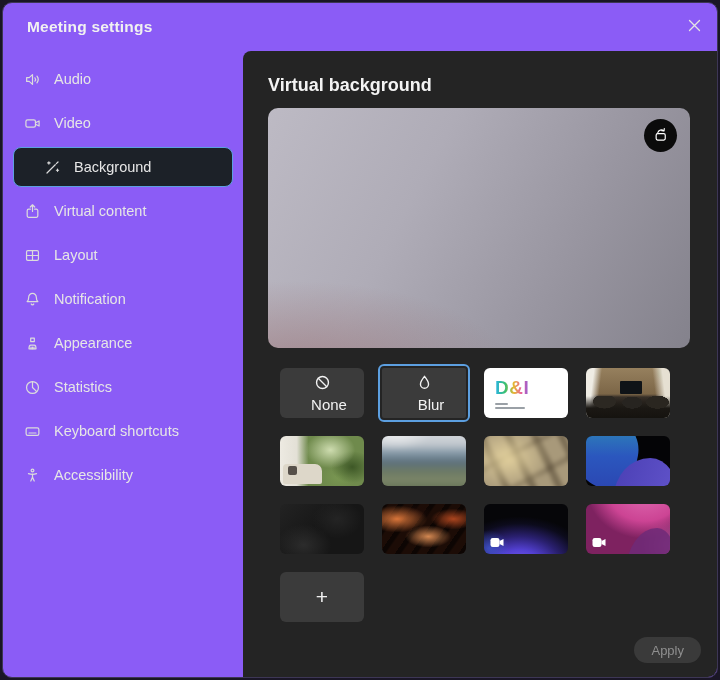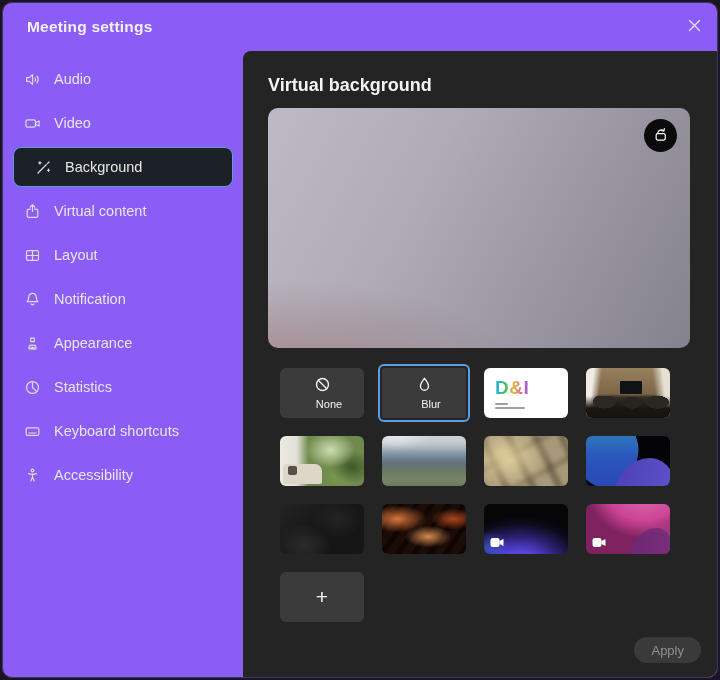--- a/index.html
+++ b/index.html
@@ -17,21 +17,21 @@
   .close-btn { position:absolute; right:10px; top:11px; width:26px; height:26px; background:transparent; border:none; color:#e4e4e4; cursor:pointer; display:flex; align-items:center; justify-content:center; }
 
   
   .sidebar { position:absolute; top:52px; left:0; width:240px; }
   .side-item {
     height:40px; margin:4px 0; display:flex; align-items:center; gap:13px;
     padding-left:20px; color:#e6e6e6; font-size:14.5px; cursor:pointer;
     border:1.5px solid transparent; border-radius:8px;
   }
   .side-item.selected {
-    margin:4px 10px; padding-left:21px;
+    margin:4px 10px; padding-left:30px;
     border-color:#5c9fe0; background:#1c2128;align-items:center;
   }
   .side-icon { width:17px; height:17px; flex:0 0 17px; display:flex; align-items:center; justify-content:center; }
   .side-icon svg { width:17px; height:17px; stroke:#dcdcdc; fill:none; stroke-width:1.15; stroke-linecap:round; stroke-linejoin:round; }
 
   
   .panel {
     position:absolute; left:240px; top:48px; right:0; bottom:0;
     background:#242424; border-top-left-radius:8px;
   }
@@ -55,21 +55,21 @@
     position:absolute; left:37px; top:317px; width:390px;
     display:grid; grid-template-columns:repeat(4,84px); grid-auto-rows:50px; gap:18px;
   }
   .tile {
     position:relative; border:none; padding:0; border-radius:6px; overflow:hidden;
     cursor:pointer; background:#3b3b3b;
   }
   .tile.selected { outline:2px solid #5c9fe0; outline-offset:2px; border-radius:2px; }
   .tile-label-wrap { width:100%; height:100%; display:flex; flex-direction:column; align-items:center; justify-content:center; gap:2px; }
   .tile-label-wrap svg { width:17px; height:17px; stroke:#f2f2f2; fill:none; stroke-width:1.3; stroke-linecap:round; }
-  .tile-label { font-size:11px; color:#f2f2f2;margin-left:14px; }
+  .tile-label { font-size:15px; color:#f2f2f2;margin-left:14px; }
 
   
   .t-dni { background:#ffffff; }
   .dni-wrap { position:absolute; left:11px; top:9px; text-align:left; }
   .dni-text {
     font-size:19px; font-weight:800; letter-spacing:.5px;
     background:linear-gradient(90deg,#2bb3e8 0%,#39c06f 30%,#e8b830 55%,#e85fa0 78%,#8b5fd6 100%);
     -webkit-background-clip:text; background-clip:text; color:transparent;
   }
   .dni-line { height:2px; background:#9aa0a6; border-radius:1px; }

